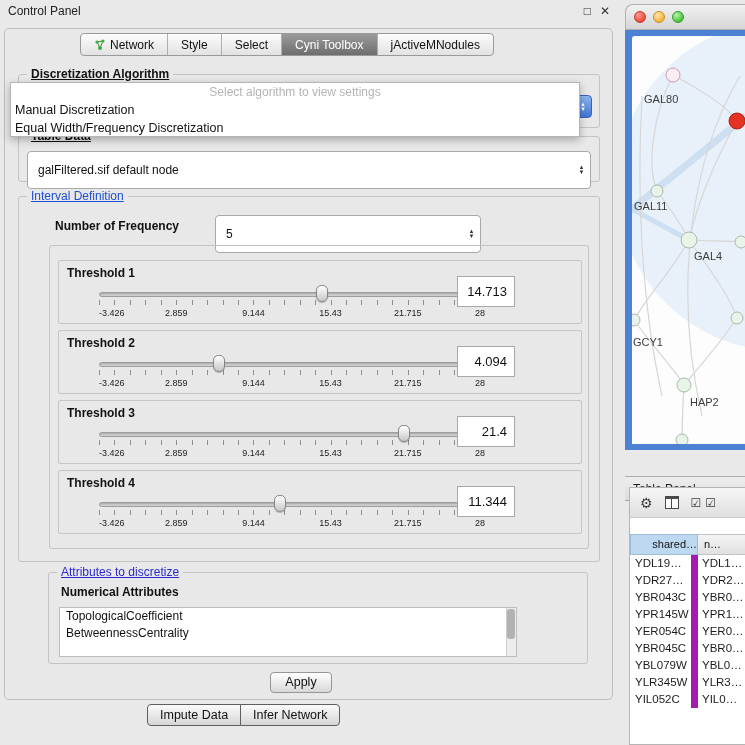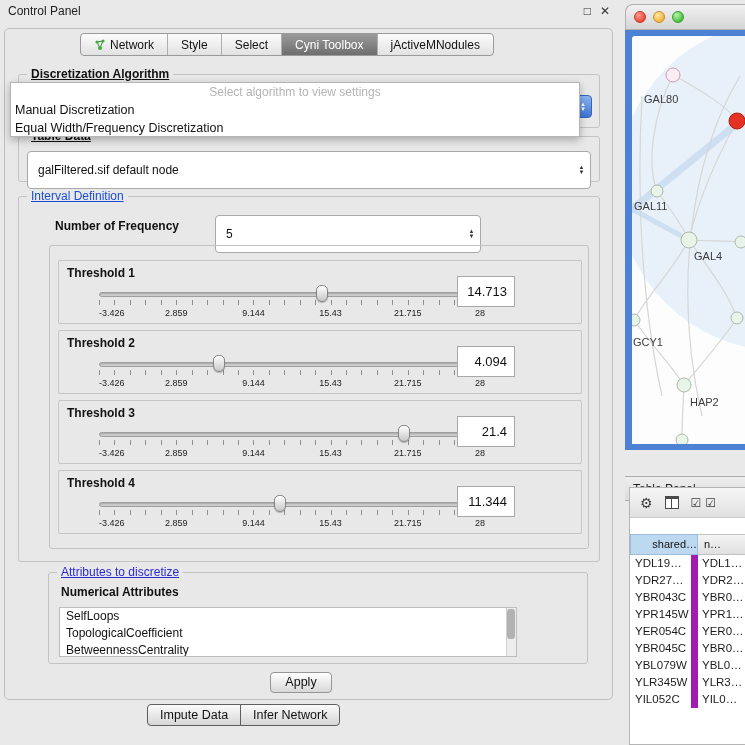--- a/index.html
+++ b/index.html
@@ -273,21 +273,20 @@
         </div>
         <div class="valbox">11.344</div>
       </div>
     </div>
   </div>
 
   <div class="group" style="left:48px; top:572px; width:540px; height:92px">
     <span class="legend blue">Attributes to discretize</span>
     <div style="position:absolute; left:12px; top:12px; font-size:12px; font-weight:bold">Numerical Attributes</div>
     <div id="attr-list">
-      <div class="item">SelfLoops</div>
       <div class="item">TopologicalCoefficient</div>
       <div class="item">BetweennessCentrality</div>
       <div id="attr-scroll">
         <div id="attr-thumb"></div>
       </div>
     </div>
   </div>
 
   <div id="apply-btn" class="abs">Apply</div>
 

